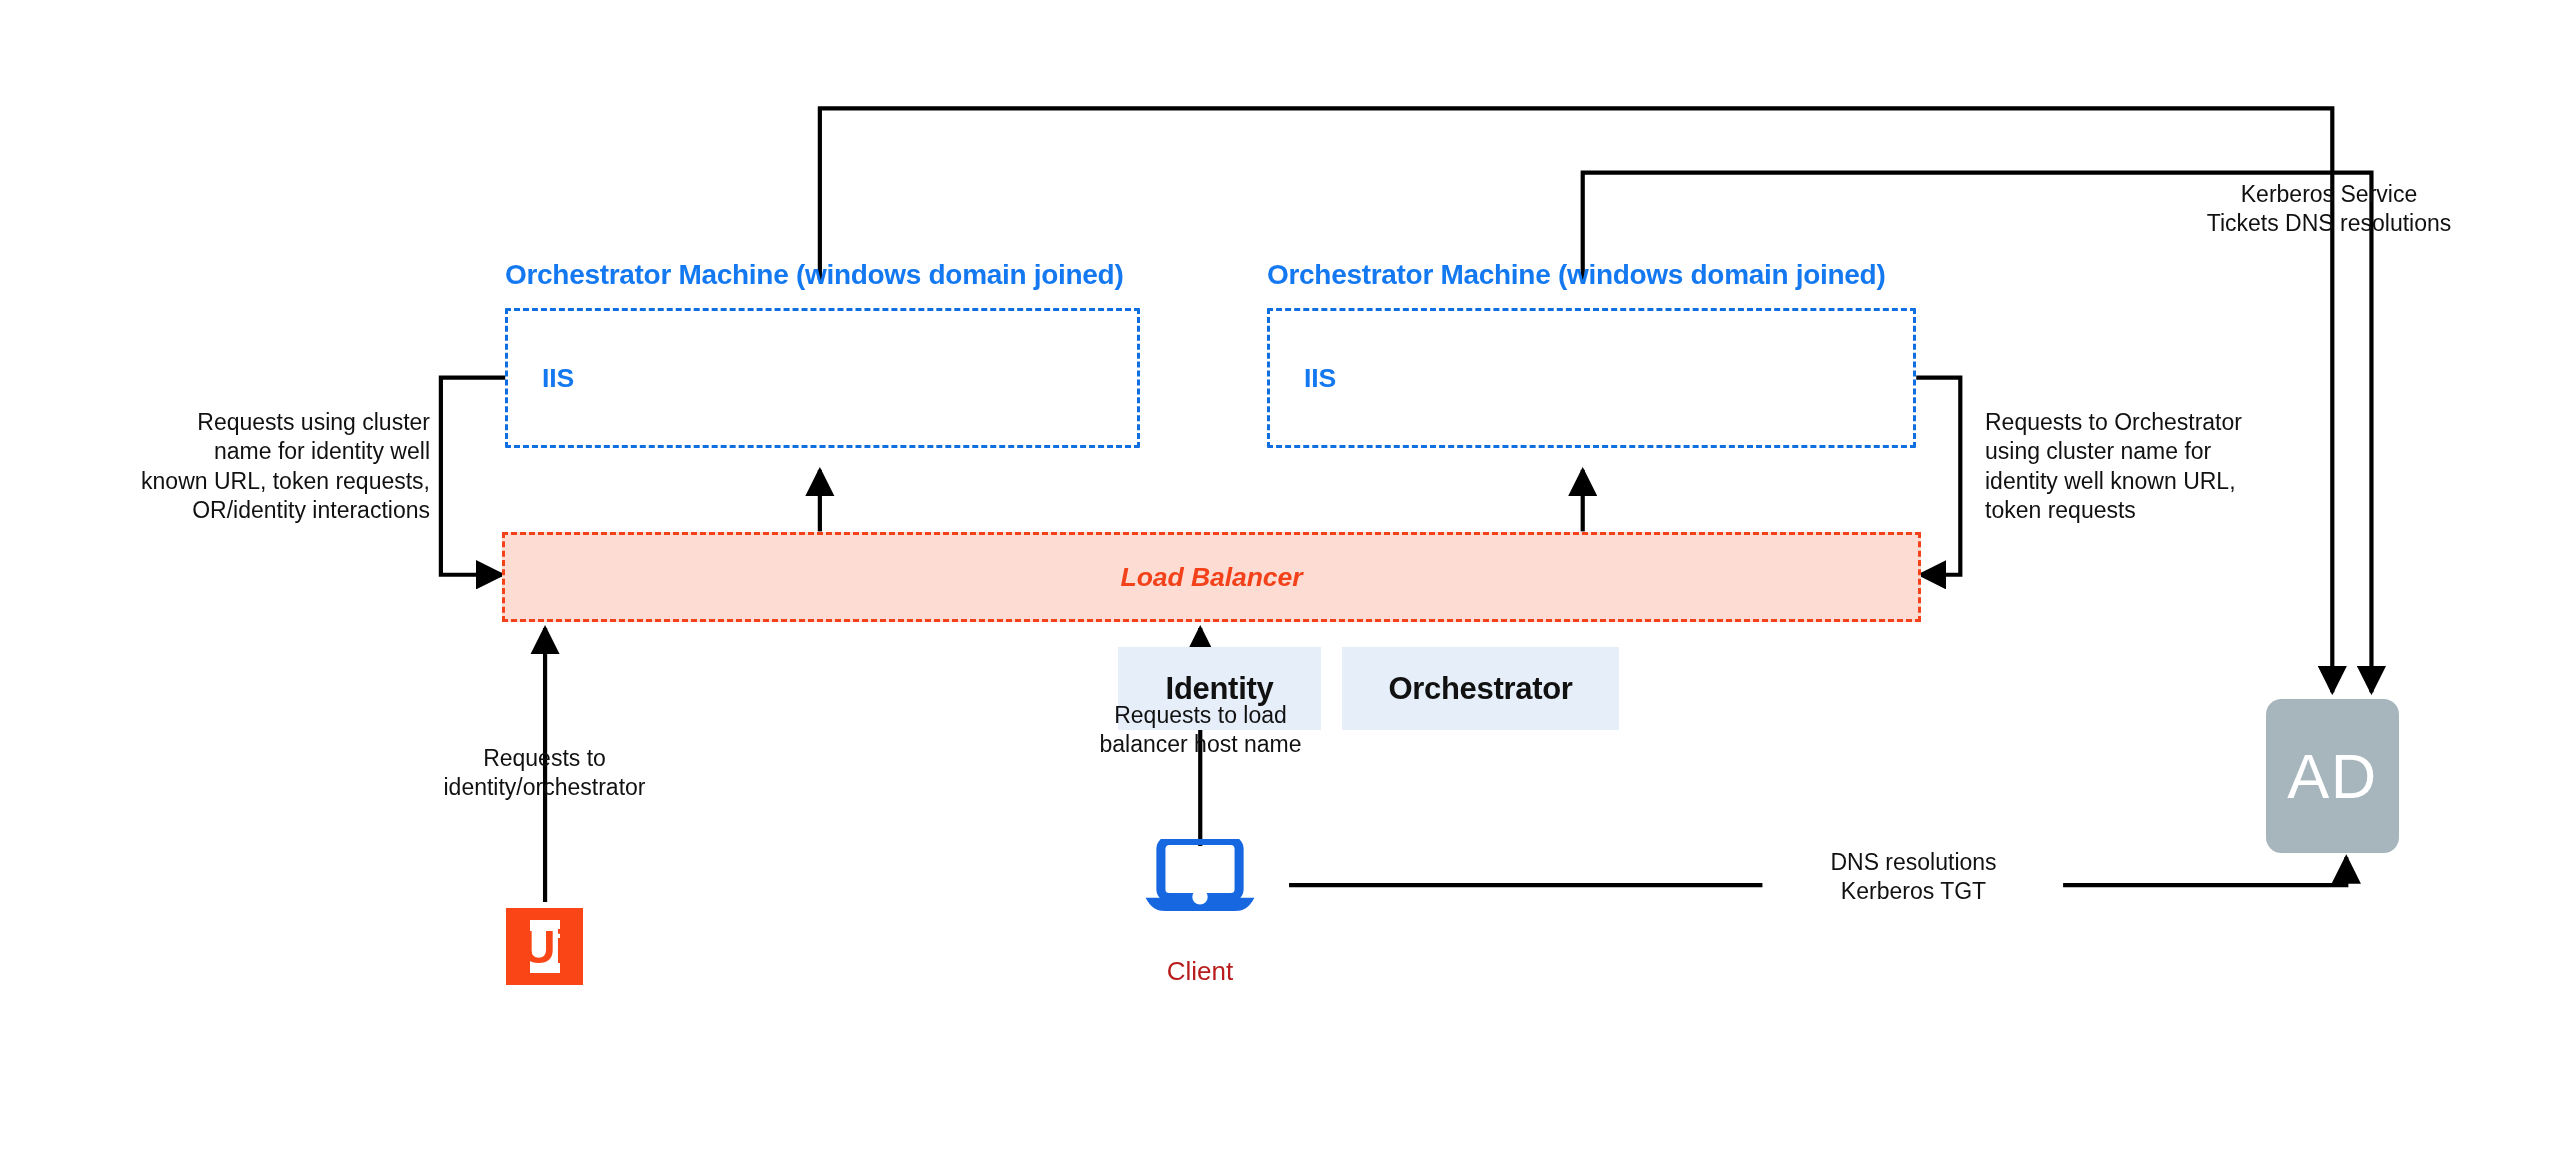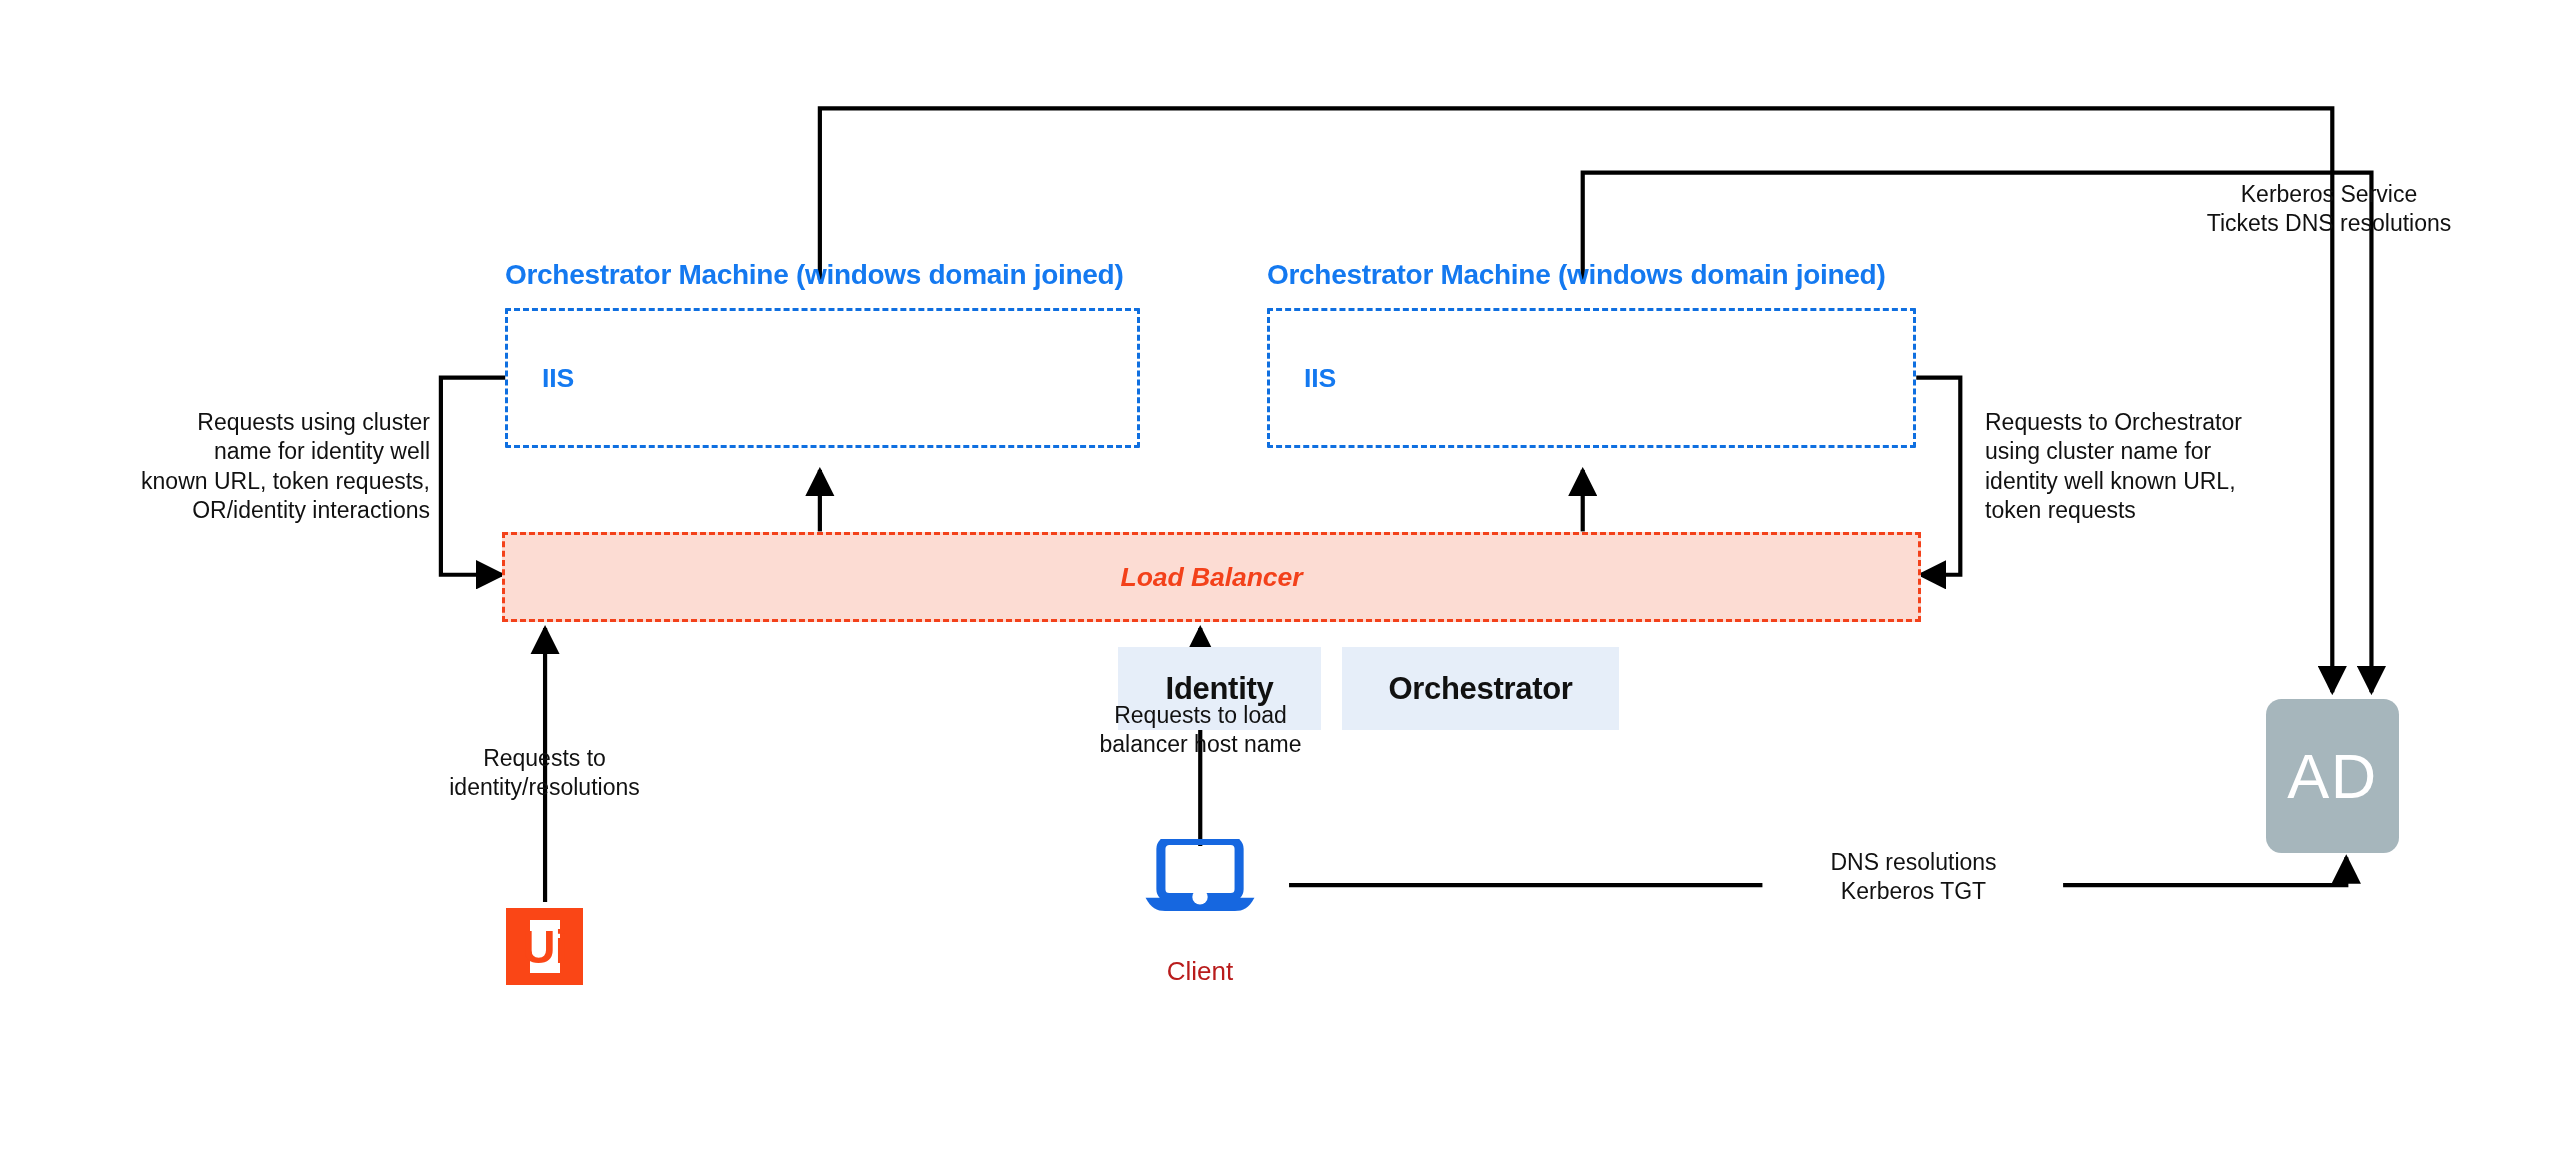--- a/index.html
+++ b/index.html
@@ -207,21 +207,21 @@
 name for identity well
 known URL, token requests,
 OR/identity interactions</div>
 
   <div class="note left" style="left:1985px; top:408px; width:329px;">Requests to Orchestrator
 using cluster name for
 identity well known URL,
 token requests</div>
 
   <div class="note center" style="left:422px; top:744px; width:245px;">Requests to
-identity/resolutions</div>
+identity/orchestrator</div>
 
   <div class="note center" style="left:1076px; top:701px; width:249px;">Requests to load
 balancer host name</div>
 
   <div class="note center" style="left:2189px; top:180px; width:280px;">Kerberos Service
 Tickets DNS resolutions</div>
 
   <div class="note center" style="left:1782px; top:848px; width:263px;">DNS resolutions
 Kerberos TGT</div>
 

